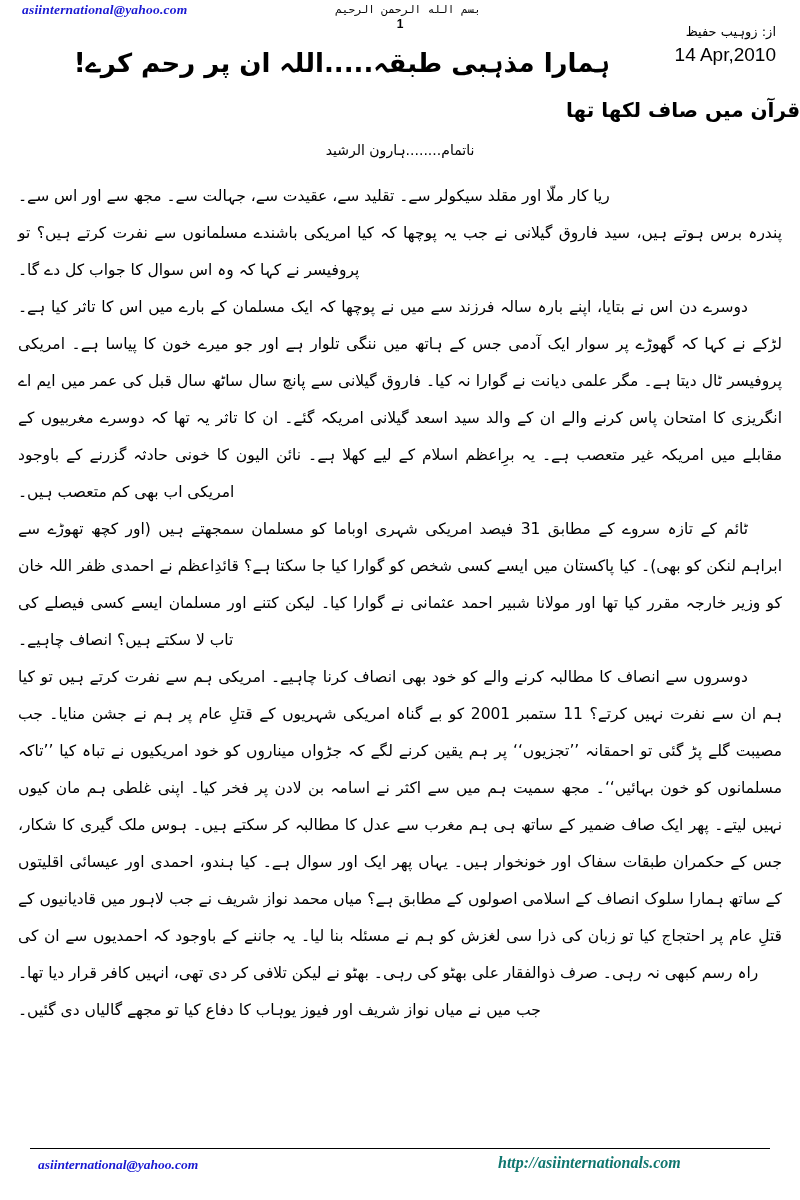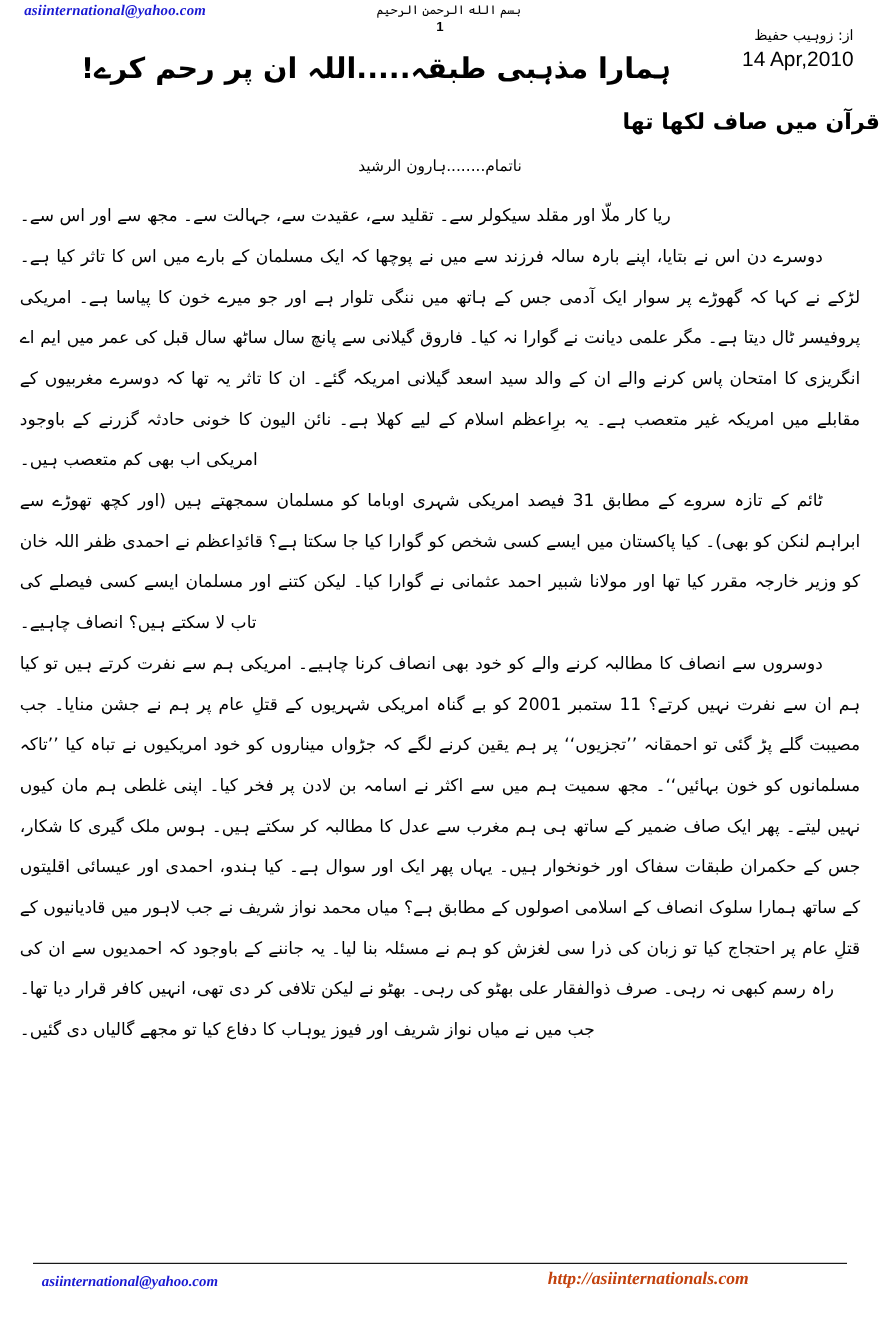--- a/index.html
+++ b/index.html
@@ -38,21 +38,21 @@
     letter-spacing: 0.2px;
     white-space: nowrap;
   }
 
   .bismillah {
     position: absolute;
     left: 0;
     right: 0;
     top: 4px;
     text-align: center;
-    font-family: Liberation Sans, sans-serif;
+    font-family: Liberation Mono, monospace;
     font-size: 11px;
     line-height: 1.1;
     direction: rtl;
     padding-left: 16px;
   }
   .page-number {
     position: absolute;
     left: 0;
     right: 0;
     top: 17px;
@@ -171,21 +171,21 @@
     font-weight: 700;
     font-size: 13.5px;
     white-space: nowrap;
   }
   .footer-url {
     position: absolute;
     left: 498px;
     top: 1154px;
     direction: ltr;
     text-align: left;
-    color: #c2410c;
+    color: #0f766e;
     font-family: "Liberation Serif", "DejaVu Serif", serif;
     font-style: italic;
     font-weight: 700;
     font-size: 16px;
     white-space: nowrap;
   }
 </style>
 </head>
 <body>
 
@@ -198,20 +198,21 @@
 
   <div class="byline-author">از: زوہیب حفیظ</div>
   <div class="byline-date">14 Apr,2010</div>
 
   <div class="title-main">ہمارا مذہبی طبقہ.....اللہ ان پر رحم کرے!</div>
   <div class="title-sub">قرآن میں صاف لکھا تھا</div>
   <div class="title-credit">ناتمام........ہارون الرشید</div>
 
   <div class="body-block">
     <p class="para">ریا کار ملّا  اور  مقلد سیکولر سے۔ تقلید سے،  عقیدت سے، جہالت سے۔ مجھ سے اور اس سے۔</p>
+    <p class="para">پندرہ برس ہوتے ہیں، سید فاروق گیلانی نے جب یہ پوچھا کہ کیا امریکی باشندے مسلمانوں سے نفرت کرتے ہیں؟ تو پروفیسر نے کہا کہ وہ اس سوال کا جواب کل دے گا۔</p>
     <p class="para indent">دوسرے دن اس نے بتایا، اپنے بارہ سالہ فرزند سے میں نے پوچھا کہ ایک مسلمان کے بارے میں اس کا تاثر کیا ہے۔ لڑکے نے کہا کہ گھوڑے پر سوار ایک آدمی جس کے ہاتھ میں ننگی تلوار ہے اور جو میرے خون کا پیاسا ہے۔ امریکی پروفیسر ٹال دیتا ہے۔ مگر علمی دیانت نے گوارا نہ کیا۔ فاروق گیلانی سے پانچ سال ساٹھ سال قبل کی عمر میں ایم اے انگریزی کا امتحان پاس کرنے والے ان کے والد سید اسعد گیلانی امریکہ گئے۔ ان کا تاثر یہ تھا کہ دوسرے مغربیوں کے مقابلے میں امریکہ غیر متعصب ہے۔ یہ برِاعظم اسلام کے لیے کھلا ہے۔ نائن الیون کا خونی حادثہ گزرنے کے باوجود امریکی اب بھی کم متعصب ہیں۔</p>
     <p class="para indent">ٹائم کے تازہ سروے کے مطابق 31 فیصد امریکی شہری اوباما کو مسلمان سمجھتے ہیں (اور کچھ تھوڑے سے ابراہم لنکن کو بھی)۔ کیا پاکستان میں ایسے کسی شخص کو گوارا کیا جا سکتا ہے؟  قائدِاعظم نے احمدی ظفر اللہ خان کو وزیر خارجہ مقرر کیا تھا اور مولانا شبیر احمد عثمانی نے گوارا کیا۔ لیکن کتنے اور مسلمان ایسے کسی فیصلے کی تاب لا سکتے ہیں؟ انصاف چاہیے۔</p>
     <p class="para indent">دوسروں سے انصاف کا مطالبہ کرنے والے کو خود بھی انصاف کرنا چاہیے۔ امریکی ہم سے نفرت کرتے ہیں تو کیا ہم ان سے نفرت نہیں کرتے؟ 11 ستمبر 2001 کو بے گناہ امریکی شہریوں کے قتلِ عام پر ہم نے جشن منایا۔ جب مصیبت گلے پڑ گئی تو احمقانہ ’’تجزیوں‘‘ پر ہم یقین کرنے لگے کہ جڑواں میناروں کو خود امریکیوں نے تباہ کیا ’’تاکہ مسلمانوں کو خون بہائیں‘‘۔ مجھ سمیت ہم میں سے اکثر نے اسامہ بن لادن پر فخر کیا۔ اپنی غلطی ہم مان کیوں نہیں لیتے۔ پھر ایک صاف ضمیر کے ساتھ ہی ہم مغرب سے عدل کا مطالبہ کر سکتے ہیں۔ ہوس ملک گیری کا شکار، جس کے حکمران طبقات سفاک اور خونخوار ہیں۔ یہاں پھر ایک اور سوال ہے۔ کیا ہندو، احمدی اور عیسائی اقلیتوں کے ساتھ ہمارا سلوک انصاف کے اسلامی اصولوں کے مطابق ہے؟  میاں محمد نواز شریف نے جب لاہور میں قادیانیوں کے قتلِ عام پر احتجاج کیا تو زبان کی ذرا سی لغزش کو ہم نے مسئلہ بنا لیا۔ یہ جاننے کے باوجود کہ احمدیوں سے ان کی راہ رسم کبھی نہ رہی۔ صرف ذوالفقار علی بھٹو کی رہی۔ بھٹو نے لیکن تلافی کر دی تھی، انہیں کافر قرار دیا تھا۔</p>
     <p class="para indent">جب میں نے میاں نواز شریف اور فیوز یوہاب کا دفاع کیا تو مجھے گالیاں دی گئیں۔</p>
   </div>
 
   <div class="footer-rule"></div>
   <div class="footer-email">asiinternational@yahoo.com</div>
   <div class="footer-url">http://asiinternationals.com</div>
 

